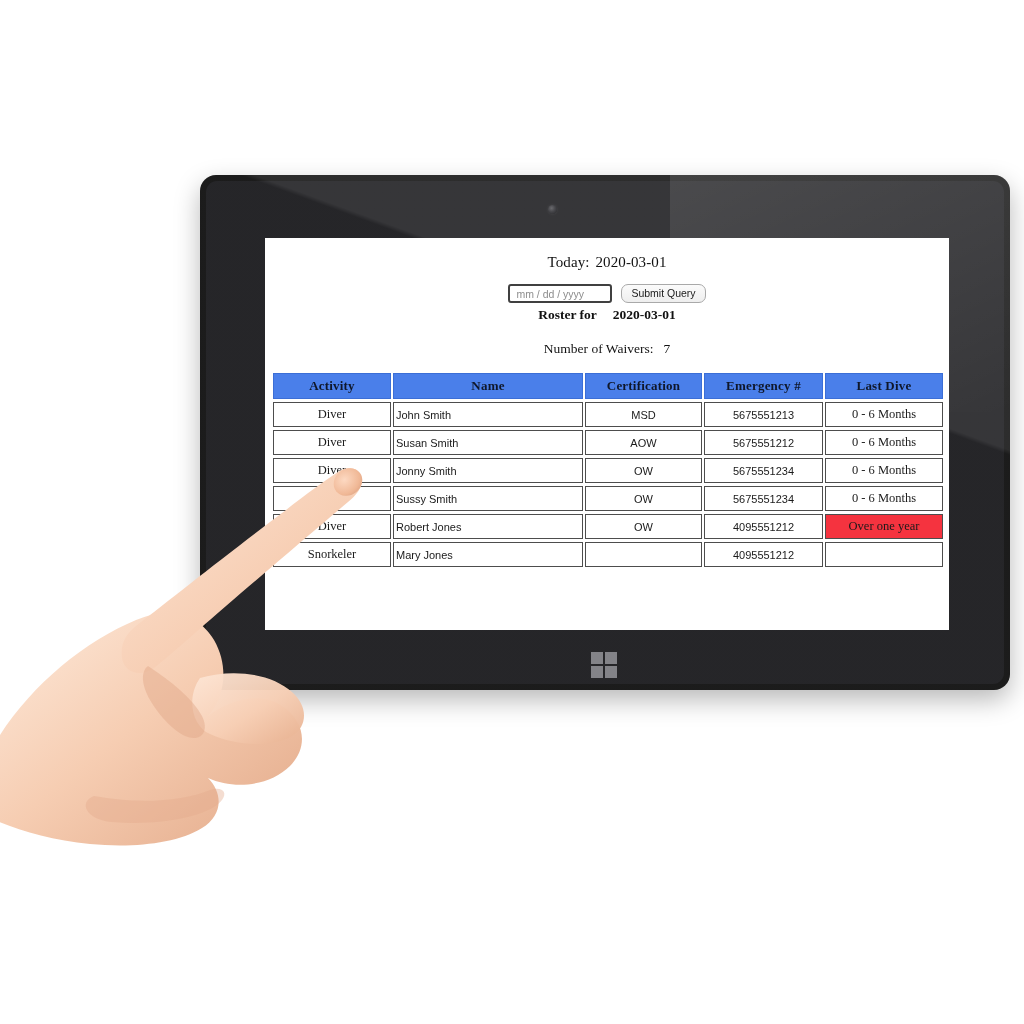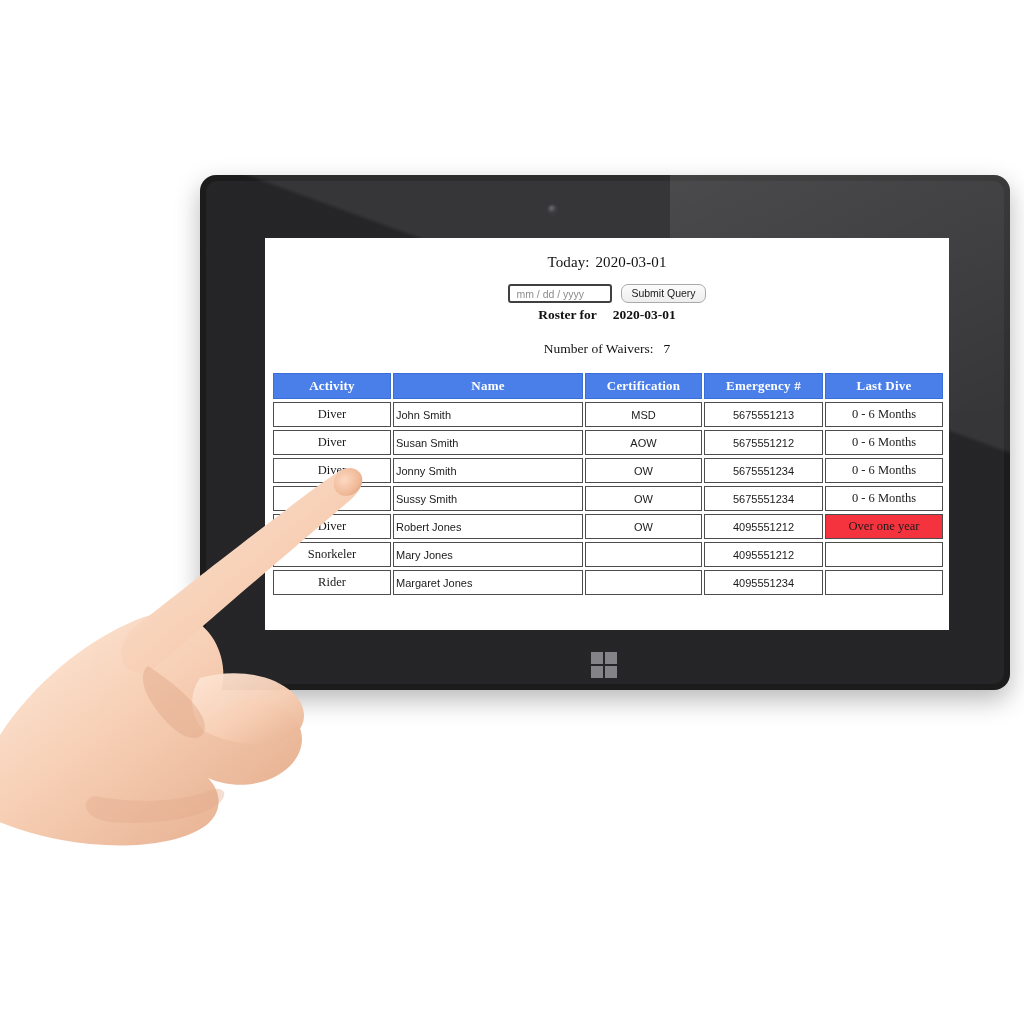--- a/index.html
+++ b/index.html
@@ -163,21 +163,21 @@
   #roster-table {
     margin: 13px auto 0 auto;
     width: 666px;
     border-collapse: separate;
     border-spacing: 2px 3px;
     table-layout: fixed;
     font-size: 12.5px;
   }
   #roster-table th {
     background: #4a7fea;
-    color: #ffffff;
+    color: #0f172a;
     font-weight: bold;
     font-size: 13px;
     height: 22px;
     text-align: center;
     border: 1px solid #3b6ed6;
     letter-spacing: 0.2px;
     margin-left: 12px;
   }
   #roster-table td {
     background: #ffffff;
@@ -315,27 +315,20 @@
             <td class="num-cell">4095551212</td>
             <td class="alert">Over one year</td>
           </tr>
           <tr>
             <td>Snorkeler</td>
             <td class="name-cell">Mary Jones</td>
             <td class="cert-cell empty"></td>
             <td class="num-cell">4095551212</td>
             <td class="empty"></td>
           </tr>
-          <tr>
-            <td>Rider</td>
-            <td class="name-cell">Margaret Jones</td>
-            <td class="cert-cell empty"></td>
-            <td class="num-cell">4095551234</td>
-            <td class="empty"></td>
-          </tr>
         </tbody>
     </table>
 
   </div>
 </div>
 
 <svg id="hand" viewBox="0 0 400 420">
   <defs>
     <linearGradient id="skinGrad" x1="0.15" y1="0.2" x2="0.85" y2="0.85">
       <stop offset="0%" stop-color="#fbe0cd"></stop>

